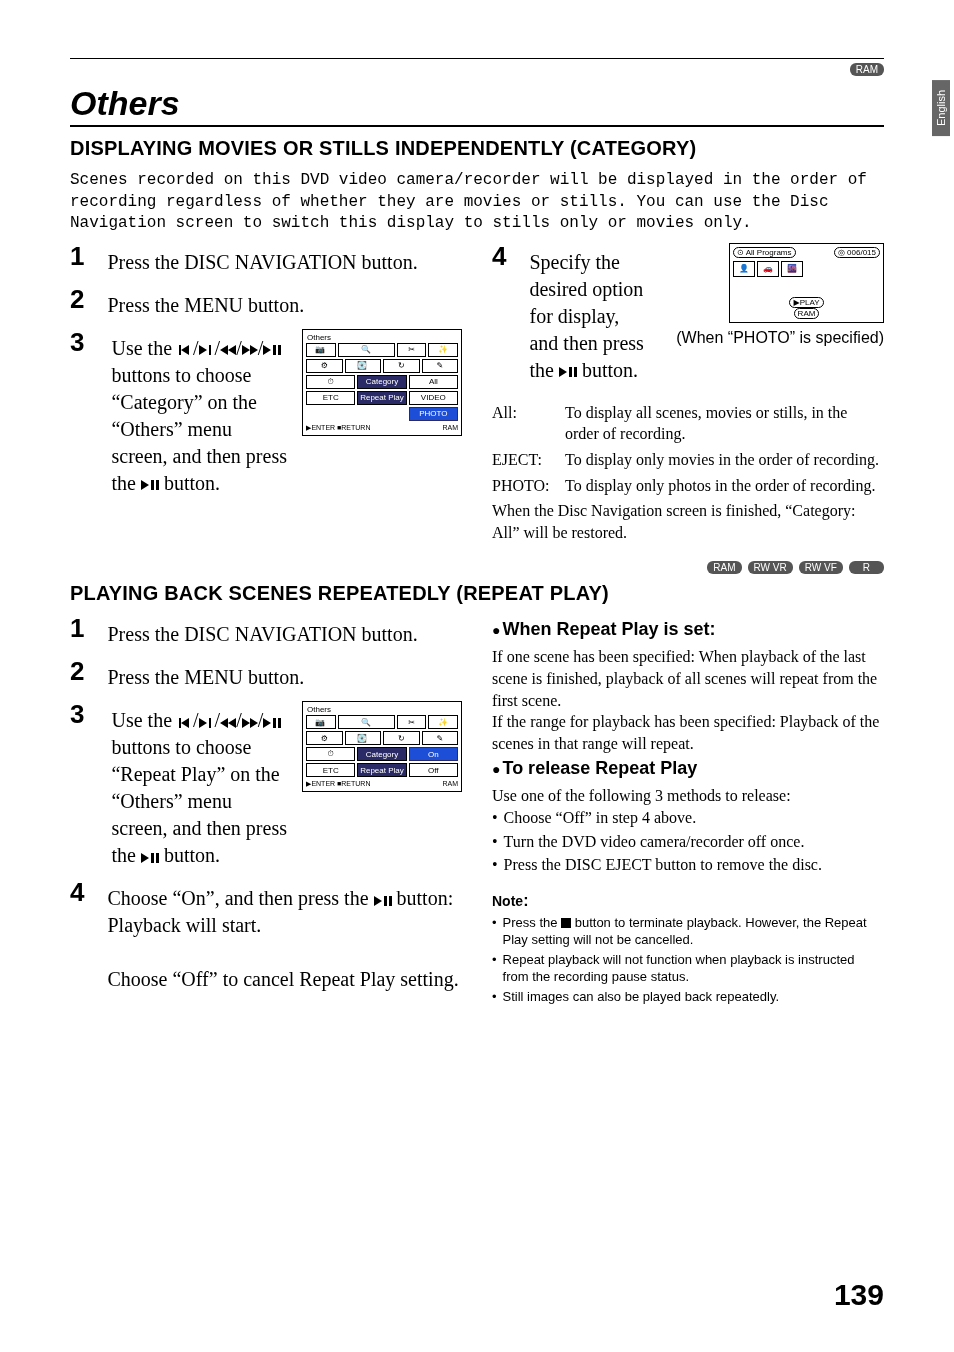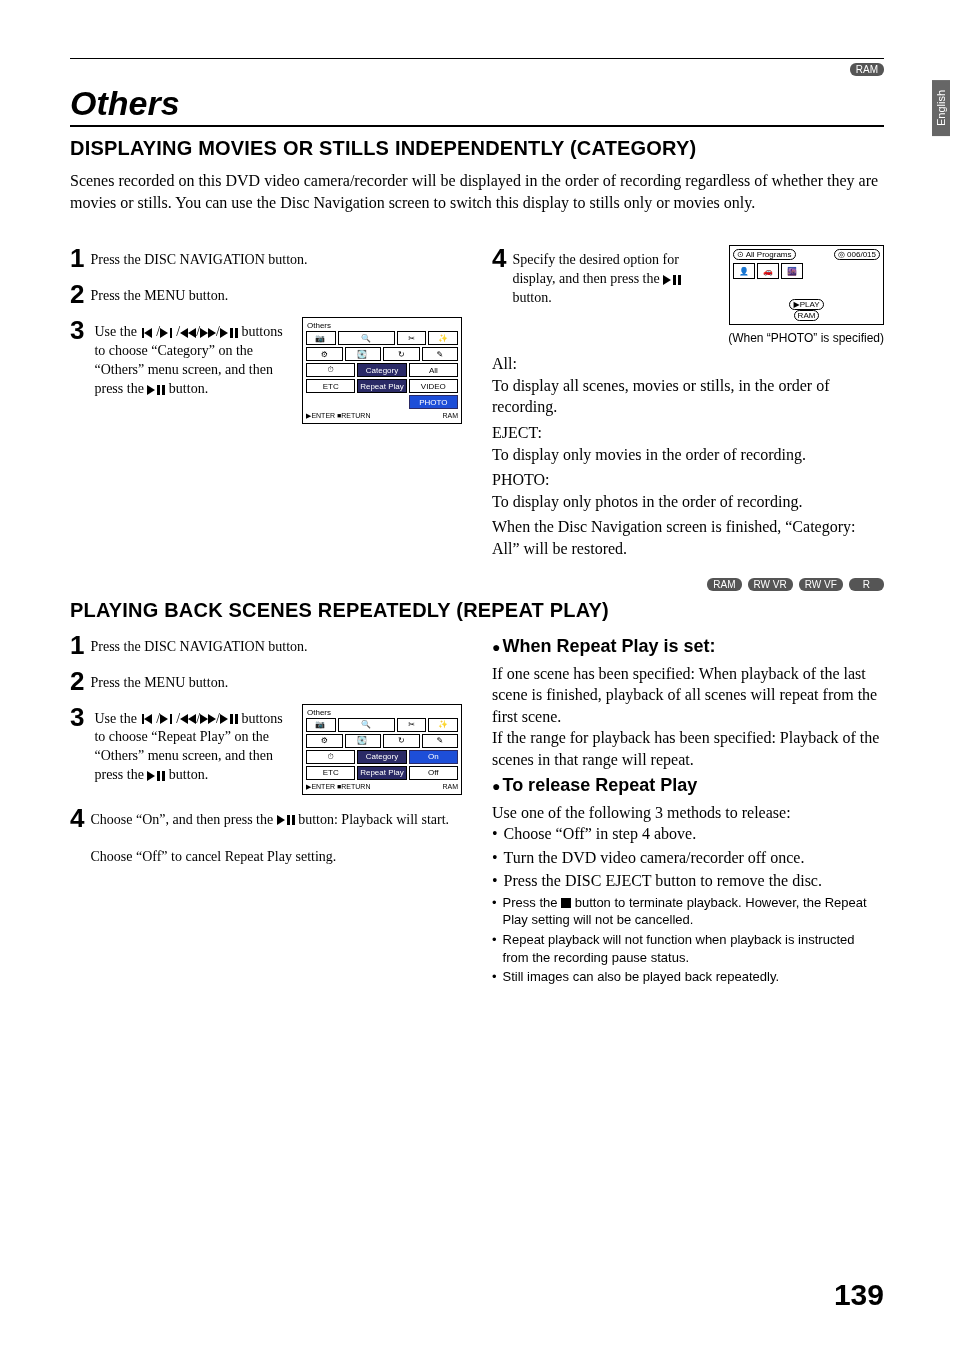--- a/index.html
+++ b/index.html
@@ -45,31 +45,31 @@
     padding-bottom: 2px;
     margin-bottom: 10px;
   }
   h2 {
     font-family: Arial, Helvetica, sans-serif;
     font-weight: bold;
     font-size: 20px;
     margin-bottom: 10px;
     letter-spacing: 0.2px;
   }
-  .intro { font-size: 16px; line-height: 1.35; margin-bottom: 32px; }
+  .intro { font-size: 16px; line-height: 1.35; margin-bottom: 8px; font-family: Liberation Mono, monospace; }
   .two-col { display: flex; gap: 30px; }
   .col { flex: 1; }
   .step { display: flex; align-items: flex-start; margin-bottom: 10px; gap: 6px; }
   .step-num {
     font-family: Arial, Helvetica, sans-serif;
     font-weight: bold;
     font-size: 26px;
     line-height: 1;
   }
-  .step-text { font-size: 14px; line-height: 1.35; flex: 1; padding-top: 6px; }
+  .step-text { font-size: 20px; line-height: 1.35; flex: 1; padding-top: 6px; margin-left: 17px; }
   .icon { display: inline-block; vertical-align: middle; }
   .step-with-fig { display: flex; gap: 10px; align-items: flex-start; }
   .menu-fig {
     width: 160px;
     border: 1px solid #000;
     padding: 3px;
     font-family: Arial, sans-serif;
     font-size: 8px;
     background: #fff;
   }
@@ -94,27 +94,27 @@
   .screen-fig .bar-top { display: flex; align-items: center; gap: 3px; margin-bottom: 3px; }
   .screen-fig .pill {
     border: 1px solid #000; border-radius: 6px; padding: 0 3px; font-size: 8px;
     display: flex; align-items: center; gap: 2px;
   }
   .screen-fig .thumbs { display: flex; gap: 2px; margin-bottom: 20px; }
   .screen-fig .thumb { border: 1px solid #000; width: 22px; height: 16px; display:flex; align-items:center; justify-content:center; }
   .screen-fig .bar-bot { display: flex; justify-content: space-between; align-items: center; flex-direction: column; }
   .caption {
     font-family: Arial, sans-serif;
-    font-size: 12px;
+    font-size: 16px;
     text-align: left;
     margin-top: 6px;
     padding-left: 18px;
   }
   .def-list { margin-top: 8px; font-size: 16px; line-height: 1.35; }
-  .def-row { display: flex; margin-bottom: 4px; flex-direction: column; }
+  .def-row { display: flex; gap: 8px; margin-bottom: 4px; }
   .def-term { width: 65px; }
   .def-desc { flex: 1; }
   .para { font-size: 16px; line-height: 1.35; margin-top: 4px; }
   .badge-row-inline { display: flex; justify-content: flex-end; gap: 6px; margin-top: 18px; margin-bottom: 8px; }
   h3 {
     font-family: Arial, Helvetica, sans-serif;
     font-weight: bold;
     font-size: 18px;
     margin-top: 4px;
     margin-bottom: 6px;
@@ -374,20 +374,21 @@
           <span>Choose “Off” in step 4 above.</span>
         </li>
       <li>
           <span>Turn the DVD video camera/recorder off once.</span>
         </li>
       <li>
           <span>Press the DISC EJECT button to remove the disc.</span>
         </li>
     </ul>
 
+    <div class="note-heading"><span>Note</span><span class="note-colon">:</span></div>
     <ul class="note-list">
       <li>
           <span>Press the <span class="stop-square"></span> button to terminate playback. However, the Repeat Play setting will not be cancelled.</span>
         </li>
       <li>
           <span>Repeat playback will not function when playback is instructed from the recording pause status.</span>
         </li>
       <li>
           <span>Still images can also be played back repeatedly.</span>
         </li>

